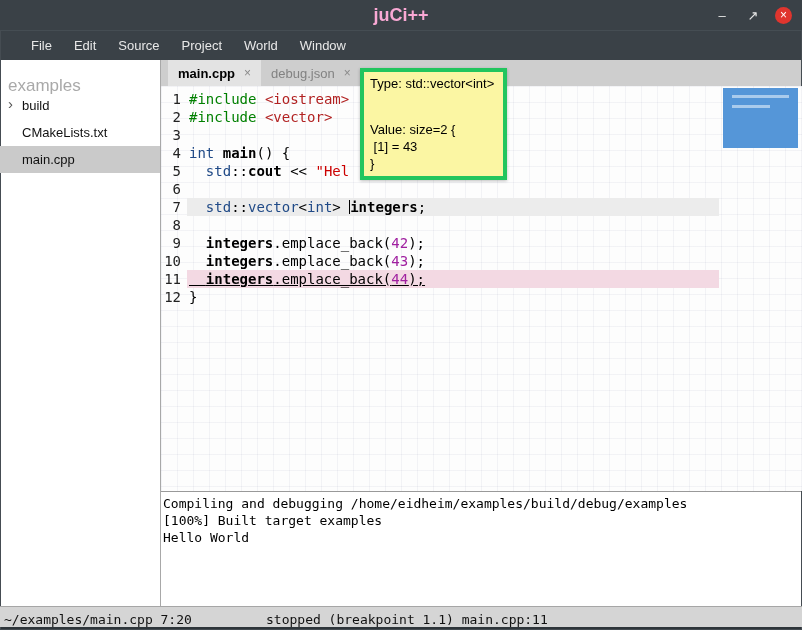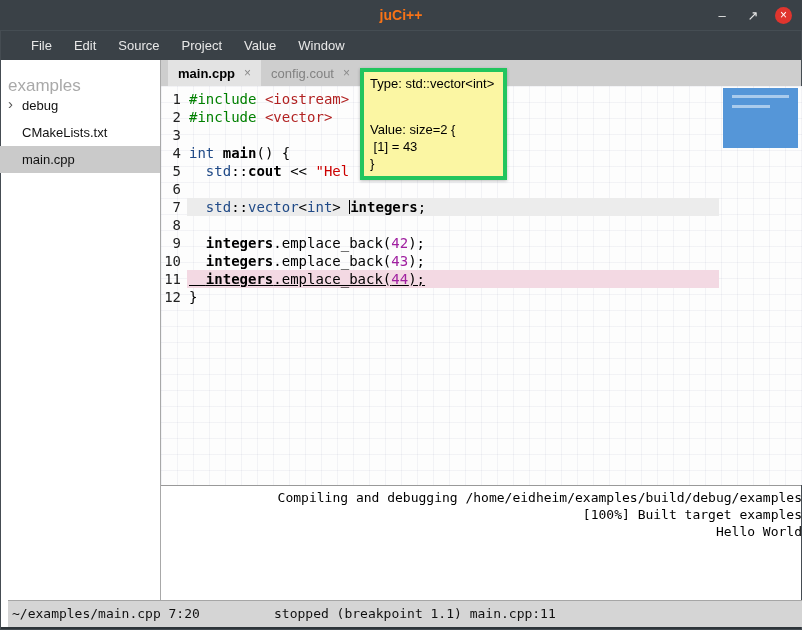--- a/index.html
+++ b/index.html
@@ -5,21 +5,21 @@
   * { box-sizing: border-box; margin: 0; padding: 0; }
   html,body { width:802px; height:630px; }
   body { font-family:"Liberation Sans", sans-serif; background:#fff; }
 
   .window { width:802px; height:630px; display:flex; flex-direction:column; position:relative;
             background:#fff; outline:1px solid #454c52; outline-offset:-1px; overflow:hidden; }
 
   
   .titlebar { height:30px; flex:none; background:#3a4147; display:flex; align-items:center;
               justify-content:center; position:relative; }
-  .title { color:#f97316; font-size:14px; font-weight:bold; }
+  .title { color:#f9a8d4; font-size:18px; font-weight:bold; }
   .win-controls { position:absolute; right:10px; top:0; height:30px; display:flex; align-items:center; gap:13px; }
   .wc { color:#e8e8e8; font-size:13px; width:18px; height:18px; display:flex; align-items:center;
         justify-content:center; }
   .wc.close { background:#e0352e; border-radius:50%; width:17px; height:17px; color:#fff; font-size:12px; }
 
   
   .menubar { height:30px; flex:none; background:#3a4147; display:flex; align-items:center;
              padding-left:20px; border-top:1px solid #454d53; }
   .menu-item { color:#e8e8e8; font-size:13px; padding:0 11px; height:30px; line-height:30px; }
 
@@ -67,25 +67,25 @@
 
   .overview { position:absolute; top:2px; right:4px; width:75px; height:60px; background:#5596d8; }
   .ov-bar { height:3px; background:rgba(255,255,255,0.5); margin:7px 9px 0 9px; }
   .ov-bar.short { width:38px; }
 
   .h-splitter { height:1px; flex:none; background:#999; }
 
   
   .terminal { height:114px; flex:none; background:#fff; padding:3px 0 0 2px;
               font-family:"DejaVu Sans Mono", monospace; font-size:13px; color:#000; }
-  .term-line { height:17px; line-height:17px; white-space:pre;text-align:right; }
-
-  
-  .statusbar { height:27px; flex:none; background:#d5d5d5; border-top:1px solid #a6a6a6;
-               position:relative; font-family:"DejaVu Sans Mono", monospace; font-size:13px; color:#111;margin-left:8px; }
+  .term-line { height:17px; line-height:17px; white-space:pre; }
+
+  
+  .statusbar { height:21px; flex:none; background:#d5d5d5; border-top:1px solid #a6a6a6;
+               position:relative; font-family:"DejaVu Sans Mono", monospace; font-size:13px; color:#111; }
   .status-left { position:absolute; left:4px; top:5px; }
   .status-center { position:absolute; left:266px; top:5px; }
   .bottom-edge { height:3px; flex:none; background:#2e353a; }
 
   
   .tooltip { position:absolute; left:360px; top:68px; width:147px; z-index:20;
              background:#fbf6a3; border:4px solid #22c55e; box-shadow:0 1px 3px rgba(0,0,0,0.25);
              padding:3px 6px 4px 6px; font-size:13px; color:#000; }
   .tt-type { height:17px; line-height:17px; white-space:pre; margin-bottom:29px; }
   .tt-line { height:17px; line-height:17px; white-space:pre; }
@@ -102,53 +102,53 @@
       <div class="wc">↗</div>
       <div class="wc close">×</div>
     </div>
   </div>
 
   <div class="menubar">
       <div class="menu-item">File</div>
       <div class="menu-item">Edit</div>
       <div class="menu-item">Source</div>
       <div class="menu-item">Project</div>
-      <div class="menu-item">Value</div>
+      <div class="menu-item">World</div>
       <div class="menu-item">Window</div>
     </div>
 
   <div class="main">
 
     <div class="sidebar">
       <div class="sidebar-header">examples</div>
       <div>
           <div class="tree-item">
             <span class="chevron">›</span>
-            <span>debug</span>
+            <span>build</span>
           </div>
           <div class="tree-item">
             <span>CMakeLists.txt</span>
           </div>
           <div class="tree-item selected">
             <span>main.cpp</span>
           </div>
         </div>
     </div>
 
     <div class="v-splitter"></div>
 
     <div class="right">
 
       <div class="tabbar">
           <div class="tab active">
             <span>main.cpp</span>
             <span class="close-x">×</span>
           </div>
           <div class="tab">
-            <span>config.cout</span>
+            <span>debug.json</span>
             <span class="close-x">×</span>
           </div>
         </div>
 
       <div class="editor">
         <div>
             <div class="code-line">
               <div class="gut">1</div>
               <div class="txt"><span class="pp">#include</span><span class="pl"> </span><span class="inc">&lt;iostream&gt;</span></div>
             </div>

